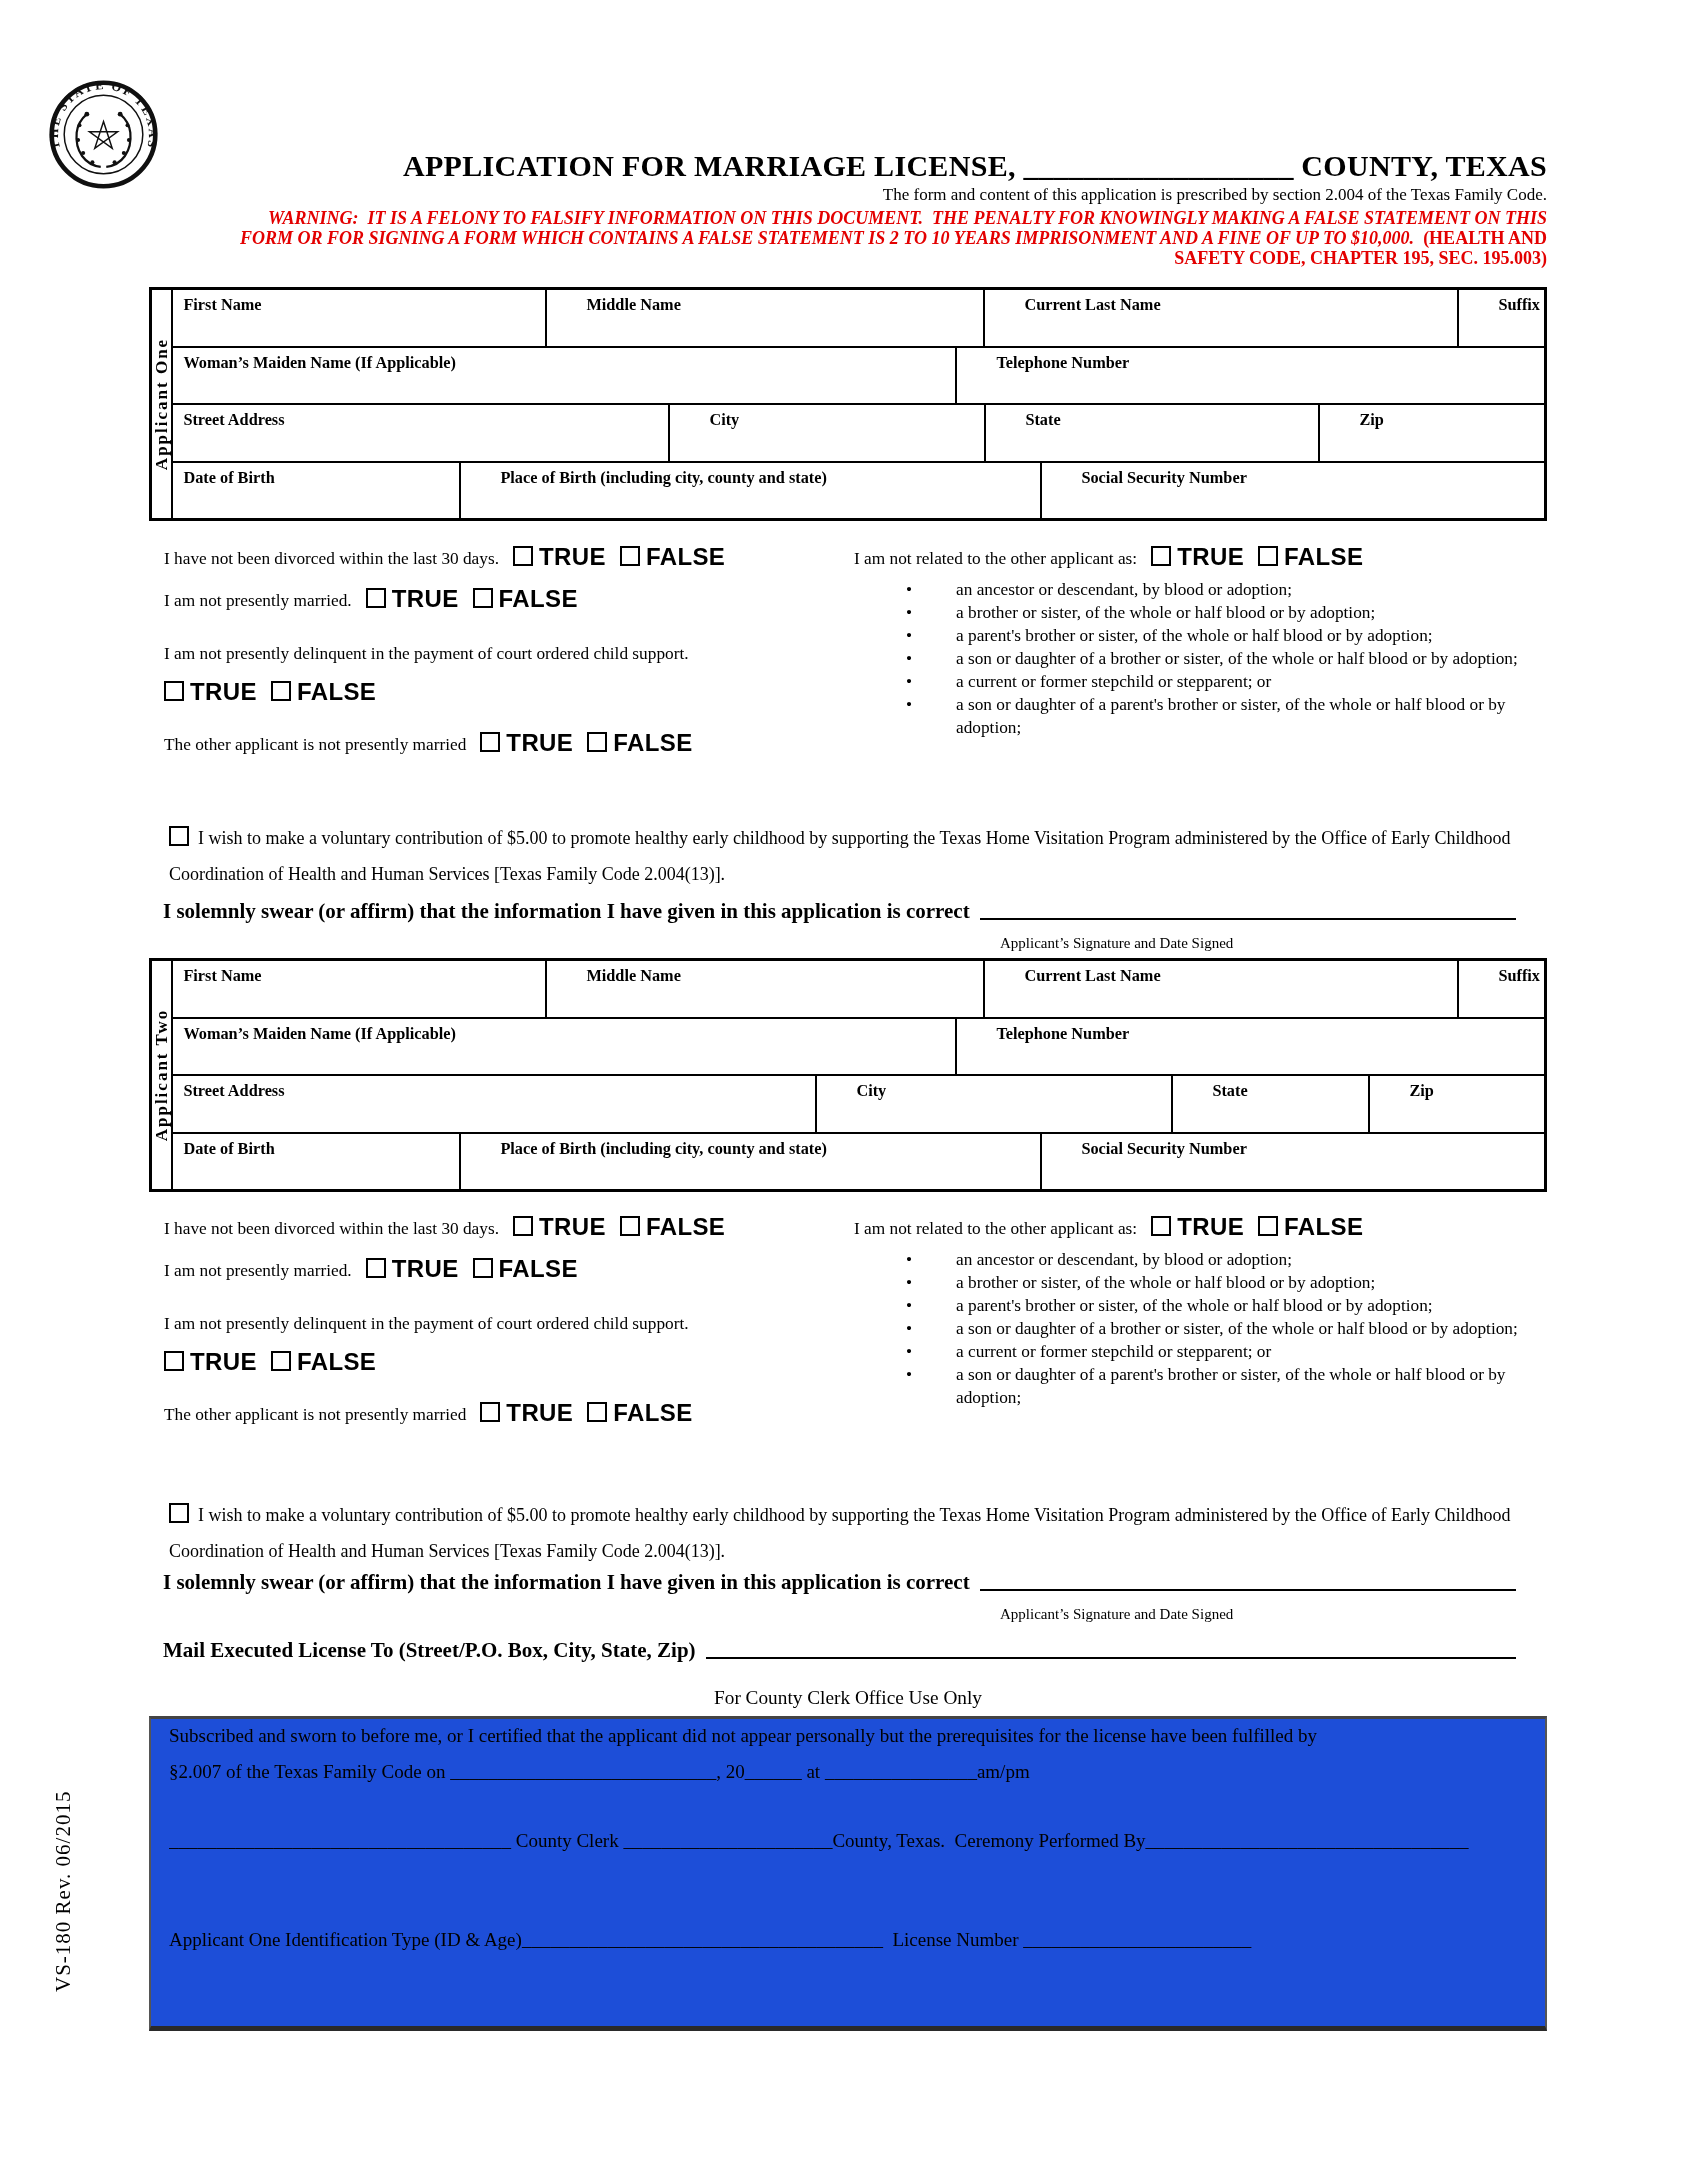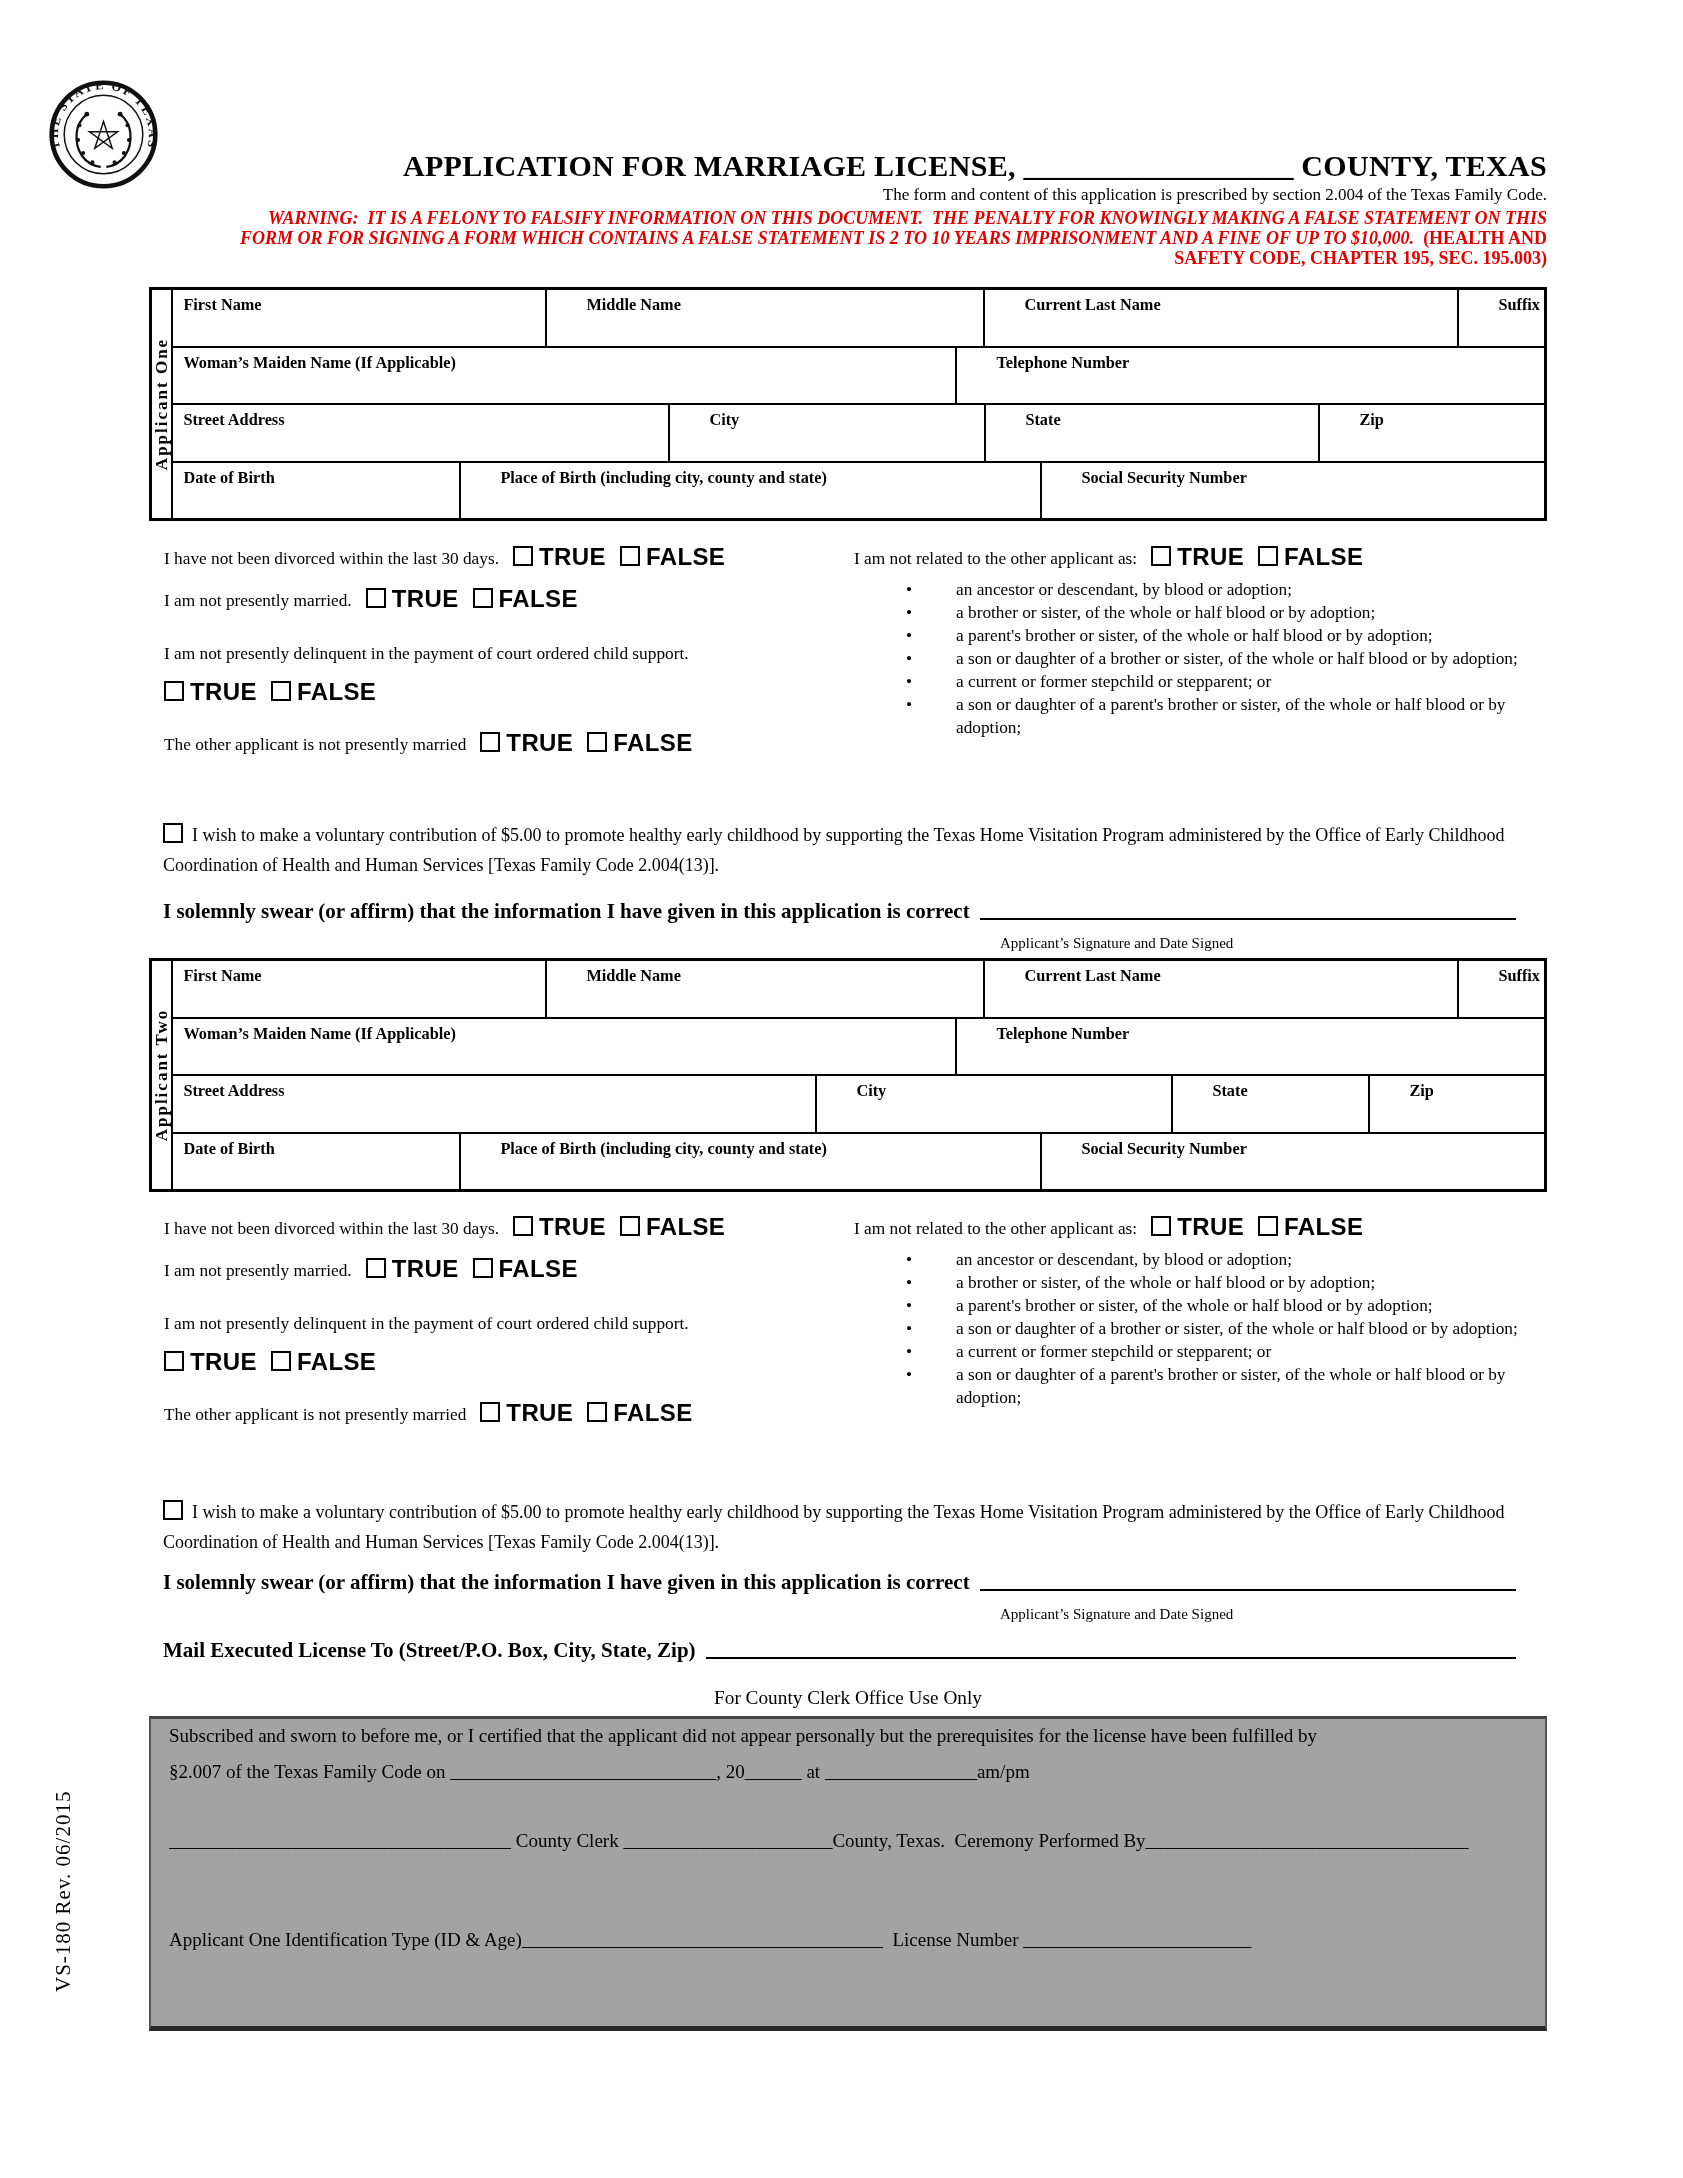--- a/index.html
+++ b/index.html
@@ -52,36 +52,36 @@
   .cb.first { margin-left:0; }
   .tfl { font-family:"Liberation Sans", sans-serif; font-weight:bold; font-size:24px;
          letter-spacing:0.4px; vertical-align:-1.5px; }
   .related { position:absolute; left:705px; top:0px; width:693px; font-size:17.3px; }
   .rel-head { white-space:nowrap; }
   ul.bullets { margin:7px 0 0 0; padding:0 0 0 102px; width:579px; }
   ul.bullets li { list-style:none; position:relative; line-height:23px; font-size:17.3px; }
   ul.bullets li .dot { position:absolute; left:-50px; }
 
   
-  .contrib { position:absolute; left:163px; width:1376px; font-size:18px; line-height:30px; }
+  .contrib { position:absolute; left:169px; width:1376px; font-size:18px; line-height:36px; }
   #contrib1 { top:820px; } #contrib2 { top:1497px; }
   .contrib .cb { margin:0 9px 0 0; }
   .swear { position:absolute; left:163px; width:1353px; display:flex; align-items:flex-end;
            font-size:21px; font-weight:bold; white-space:nowrap; }
   #swear1 { top:899px; } #swear2 { top:1570px; }
   .fill { flex:1; border-bottom:2px solid #000; margin-left:10px; transform:translateY(-4px); }
   .sig-caption { position:absolute; left:1000px; width:554px; text-align:left; font-size:15px; }
   #sig1 { top:935px; } #sig2 { top:1606px; }
   #mail { top:1638px; }
 
   
   #clerk-title { position:absolute; left:149px; width:1398px; top:1687px;
                  text-align:center; font-size:19.3px; }
   #clerk-box { position:absolute; left:149px; top:1716px; width:1398px; height:315px;
-               background:#a3a3a3; border:2px solid #555; border-top:3px solid #444;
+               background:#1d4ed8; border:2px solid #555; border-top:3px solid #444;
                border-bottom:5px solid #2a2a2a; box-sizing:border-box; }
   .cline { position:absolute; left:18px; right:14px; font-size:19px;
            white-space:pre; overflow:hidden; }
   .c1{top:6px} .c2{top:42px} .c3{top:111px} .c4{top:160px} .c5{top:210px} .c6{top:259px}
 
   
   #form-number { position:absolute; left:51px; top:1992px; transform:rotate(-90deg);
                  transform-origin:0 0; font-size:21px; white-space:nowrap; letter-spacing:1px; }
 </style>
 </head>

